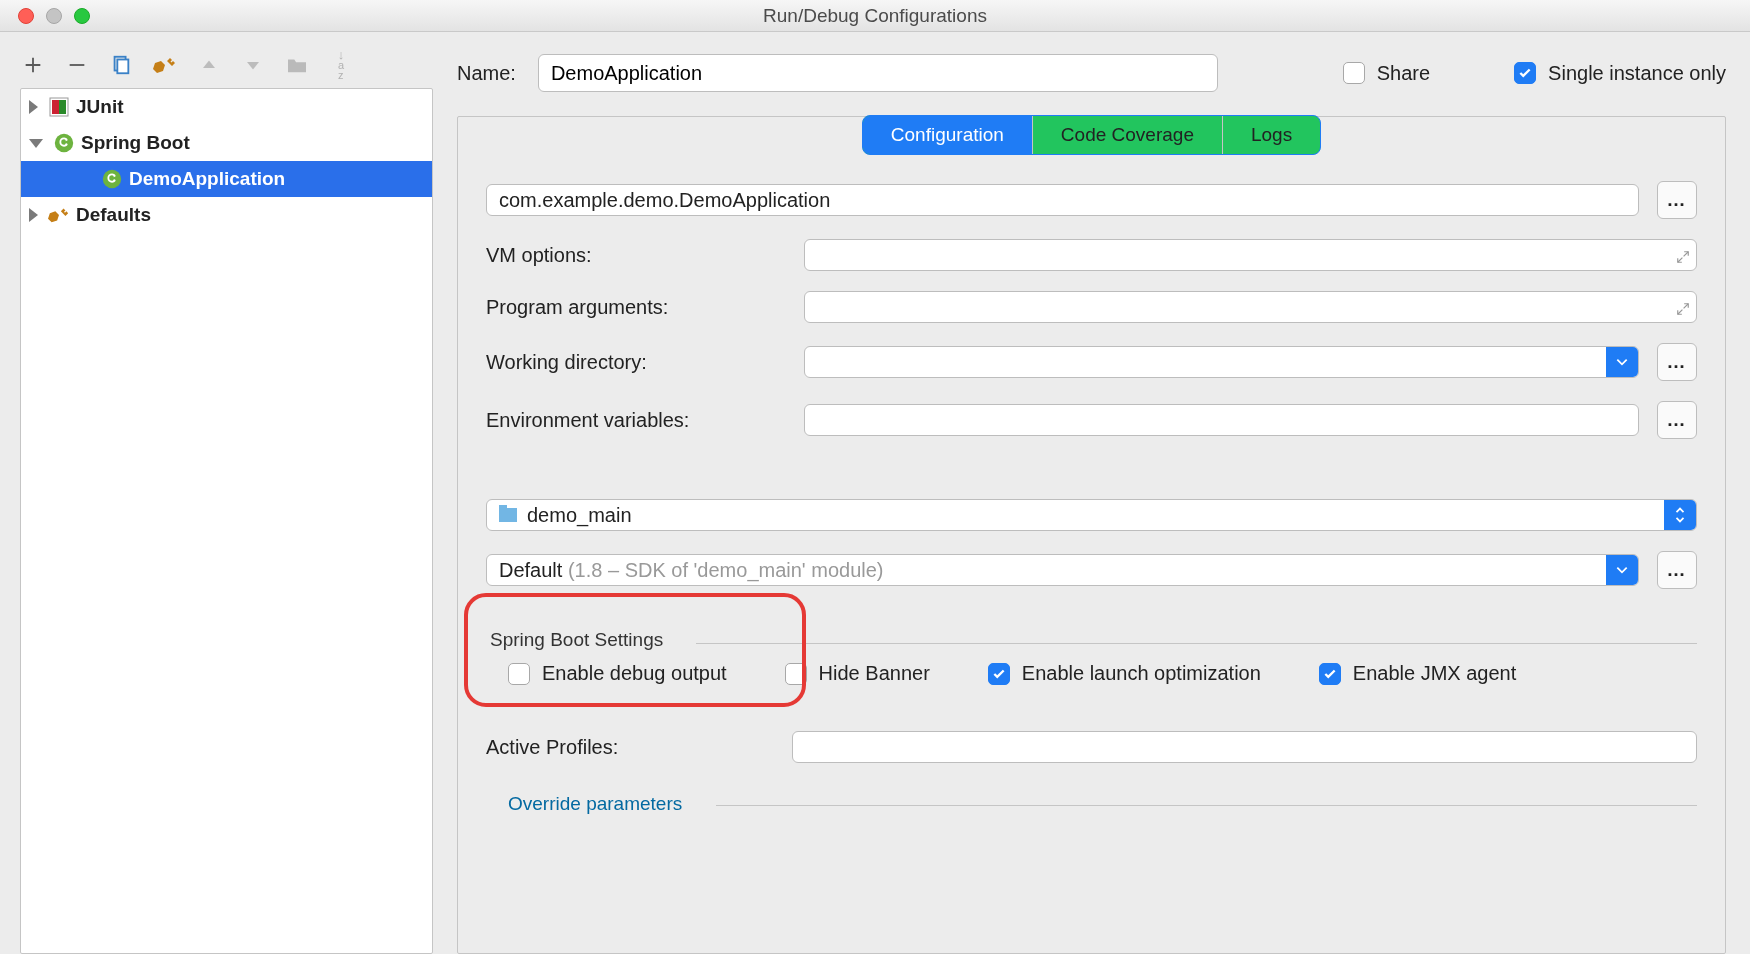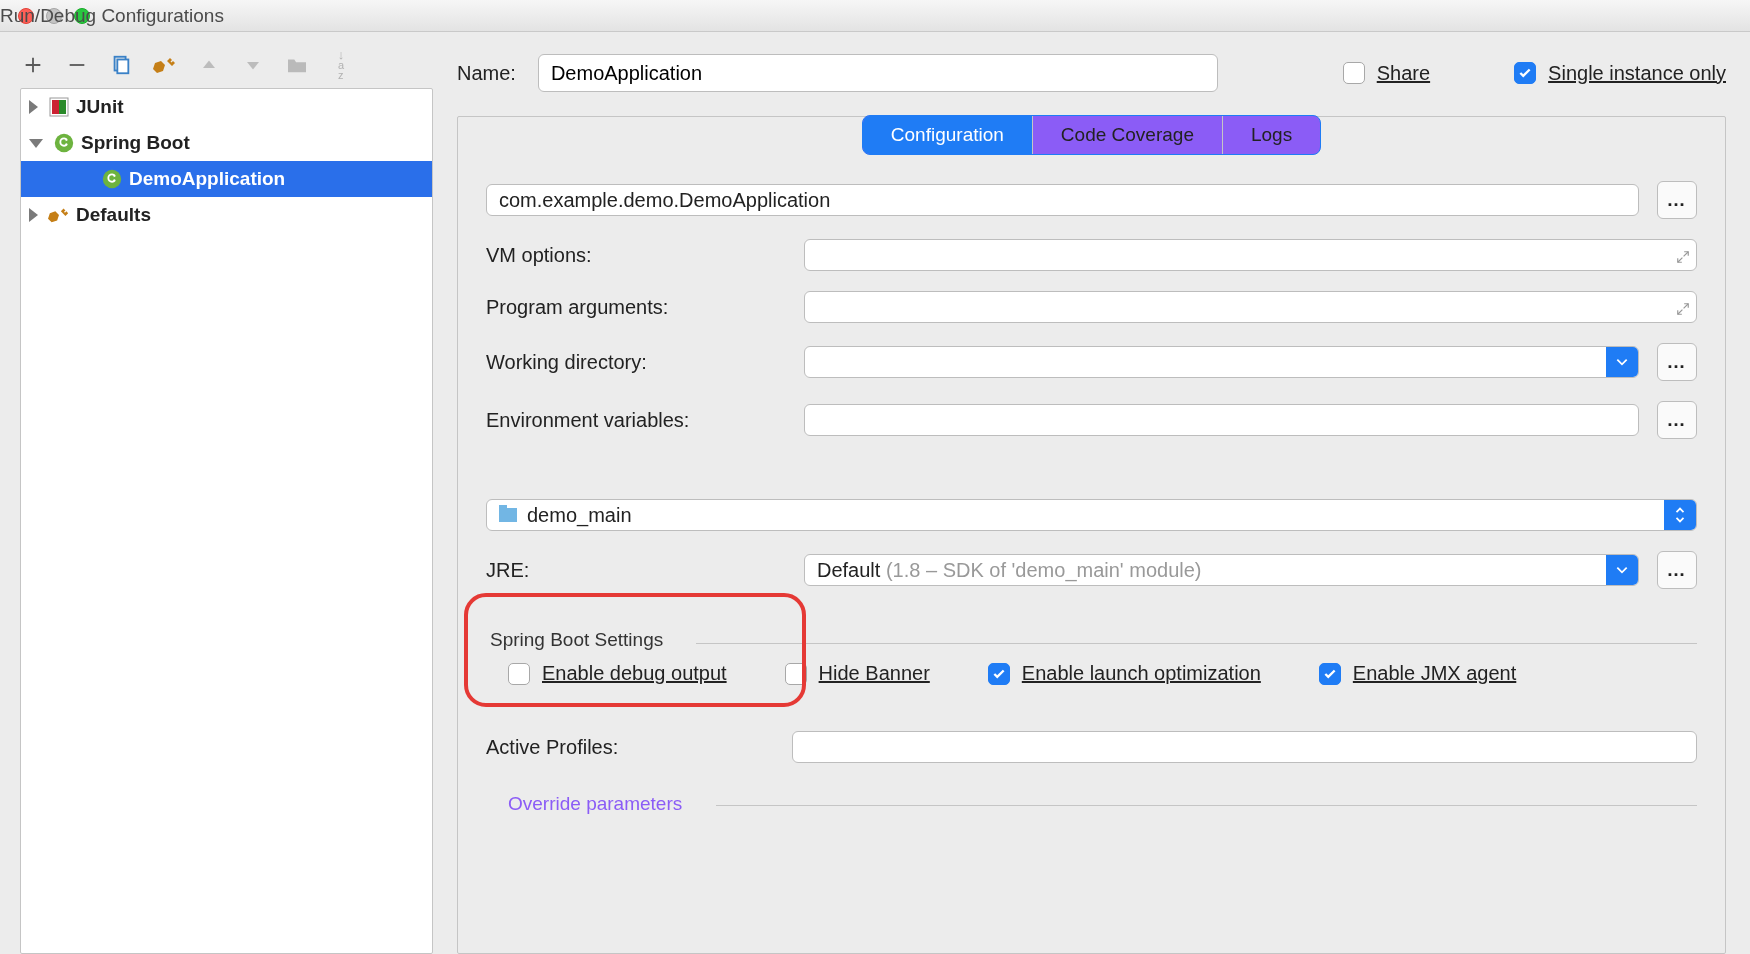--- a/index.html
+++ b/index.html
@@ -4,21 +4,21 @@
 <style>
   * { box-sizing: border-box; margin: 0; padding: 0; }
   html, body { width: 1750px; height: 954px; overflow: hidden; font-family: "Helvetica Neue", Arial, sans-serif; font-size: 19px; color: #222; background: #ececec; }
   .window { width: 100%; height: 100%; display: flex; flex-direction: column; background: #ececec; }
   .titlebar { height: 32px; background: linear-gradient(#f6f6f6,#e3e3e3); border-bottom: 1px solid #c9c9c9; display: flex; align-items: center; position: relative; }
   .traffic { display: flex; gap: 12px; padding-left: 18px; }
   .tl-btn { width: 16px; height: 16px; border-radius: 50%; }
   .tl-close { background: #ff5f57; border: 1px solid #e14137; }
   .tl-min   { background: #c4c4c4; border: 1px solid #a6a6a6; }
   .tl-max   { background: #28c840; border: 1px solid #1aab29; }
-  .titlebar-title { position: absolute; left: 0; right: 0; font-size: 19px; color: #4b4b4b; }
+  .titlebar-title { position: absolute; left: 0; right: 0; text-align: center; font-size: 19px; color: #4b4b4b; }
   .content { display: flex; flex: 1; min-height: 0; }
 
   
   .sidebar { width: 433px; display: flex; flex-direction: column; padding: 14px 0 0 20px; }
   .sidebar-toolbar { display: flex; align-items: center; gap: 18px; padding: 6px 0 10px 0; }
   .tb-icon { width: 26px; height: 26px; color: #666; display: flex; align-items: center; justify-content: center;}
   .tree { background: #fff; border: 1px solid #c5c5c5; border-radius: 2px; flex: 1; overflow: hidden; font-size: 19px; font-weight: 600; }
   .tree-row { display: flex; align-items: center; height: 36px; padding-left: 8px; gap: 6px; }
   .tree-row.indent1 { padding-left: 8px; }
   .tree-row.indent2 { padding-left: 80px; }
@@ -29,50 +29,50 @@
   .disc-right { border-top: 7px solid transparent; border-bottom: 7px solid transparent; border-left: 9px solid #7a7a7a; }
   .disc-down  { border-left: 7px solid transparent; border-right: 7px solid transparent; border-top: 9px solid #7a7a7a; }
   .ico { width: 22px; height: 22px; display: inline-flex; align-items: center; justify-content: center; }
 
   
   .rpanel { flex: 1; display: flex; flex-direction: column; padding: 14px 24px 0 24px; }
   .namerow { display: flex; align-items: center; gap: 22px; padding: 8px 0 24px 0; }
   .name-label { font-size: 20px; }
   .name-input { width: 680px; height: 38px; border: 1px solid #bdbdbd; border-radius: 6px; background: #fff; padding: 0 12px; font-size: 20px; }
   .flexspace { flex: 1; }
-  .chk { display: flex; align-items: center; gap: 12px; font-size: 20px; text-decoration: underline; }
+  .chk { display: flex; align-items: center; gap: 12px; font-size: 20px; }
   .chkbox { width: 22px; height: 22px; border: 1px solid #a8a8a8; border-radius: 5px; background: #fff; display: inline-flex; align-items: center; justify-content: center; }
   .chkbox.checked { background: #1f7cf5; border-color: #1f7cf5; }
   .chkbox.checked svg { display:block; }
   .chkbox svg { display:none; }
 
   .panel { flex:1; border:1px solid #c5c5c5; border-radius:2px; background:#ececec; display:flex; flex-direction:column; position:relative; }
   .tabs { display:flex; justify-content:center; margin-top:-2px; }
-  .tabs-inner { display:flex; border:1px solid #1f7cf5; border-radius:8px; overflow:hidden; background:#8b5cf6; }
+  .tabs-inner { display:flex; border:1px solid #1f7cf5; border-radius:8px; overflow:hidden; background:#22c55e; }
   .tab { height:38px; padding:0 28px; display:flex; align-items:center; font-size:19px; border-right:1px solid #c5c5c5; cursor:default;}
   .tab:last-child { border-right:none;}
   .tab.active { background:#1f7cf5; color:#fff; }
   .form { padding: 26px 28px 0 28px; display:flex; flex-direction:column; gap:20px; }
   .frow { display:flex; align-items:center; gap:18px; }
   .flabel { width: 300px; font-size:20px; }
   .finput { flex:1; height:32px; border:1px solid #bdbdbd; border-radius:6px; background:#fff; padding:0 12px; font-size:20px; display:flex; align-items:center; position:relative;}
   .expand-corner { position:absolute; right:6px; top:6px; color:#a5a5a5;}
   .finput .dropcap { position:absolute; right:0; top:0; bottom:0; width:32px; background:#1f7cf5; border-radius:0 5px 5px 0; display:flex; align-items:center; justify-content:center;}
   .finput .dropcap.dbl svg {}
   .more-btn { width:40px; height:38px; border:1px solid #bdbdbd; border-radius:6px; background:#fafafa; display:flex; align-items:center; justify-content:center; font-weight:700; letter-spacing:2px; }
   .spacer-row { height: 20px; }
 
   .section-title { font-size:19px; color:#333; padding: 20px 0 4px 4px; }
   .section-line { height:1px; background:#c5c5c5; margin-left:210px; margin-top:-12px;}
   .checks-row { display:flex; align-items:center; gap:58px; padding: 18px 0 26px 22px; }
   .highlight-box { position:absolute; border:4px solid #e53935; border-radius:22px; }
   .folder-ico { width:18px; height:14px; background:#72b6e4; position:relative; }
   .folder-ico::before { content:''; position:absolute; width:8px; height:3px; background:#72b6e4; top:-3px; left:0; }
 
-  .override-title { font-size:19px; color:#8b5cf6; padding: 0 0 0 22px;}
+  .override-title { font-size:19px; color:#0369a1; padding: 0 0 0 22px;}
   .override-line { height:1px; background:#c5c5c5; margin-left:230px; margin-top:-10px;}
 
 </style>
 </head>
 <body>
 
 <div class="window">
 
   <div class="titlebar">
     <div class="traffic">
@@ -255,21 +255,20 @@
                 </span>
               <span class="dropcap dbl">
                   <svg width="14" height="22" viewBox="0 0 24 36">
                     <path d="M6 13l6-6 6 6M6 23l6 6 6-6" stroke="#fff" stroke-width="3" fill="none"></path>
                   </svg>
                 </span>
             </div>
           </div>
 
           <div class="frow">
-            <div class="flabel">JRE:</div>
             <div class="finput">
               <span><span>Default </span><span style="color:#999">(1.8 – SDK of 'demo_main' module)</span></span>
               <span class="dropcap">
                   <svg width="14" height="10" viewBox="0 0 24 16">
                     <path d="M4 4l8 8 8-8" stroke="#fff" stroke-width="3" fill="none"></path>
                   </svg>
                 </span>
             </div>
             <div class="more-btn">…</div>
           </div>

